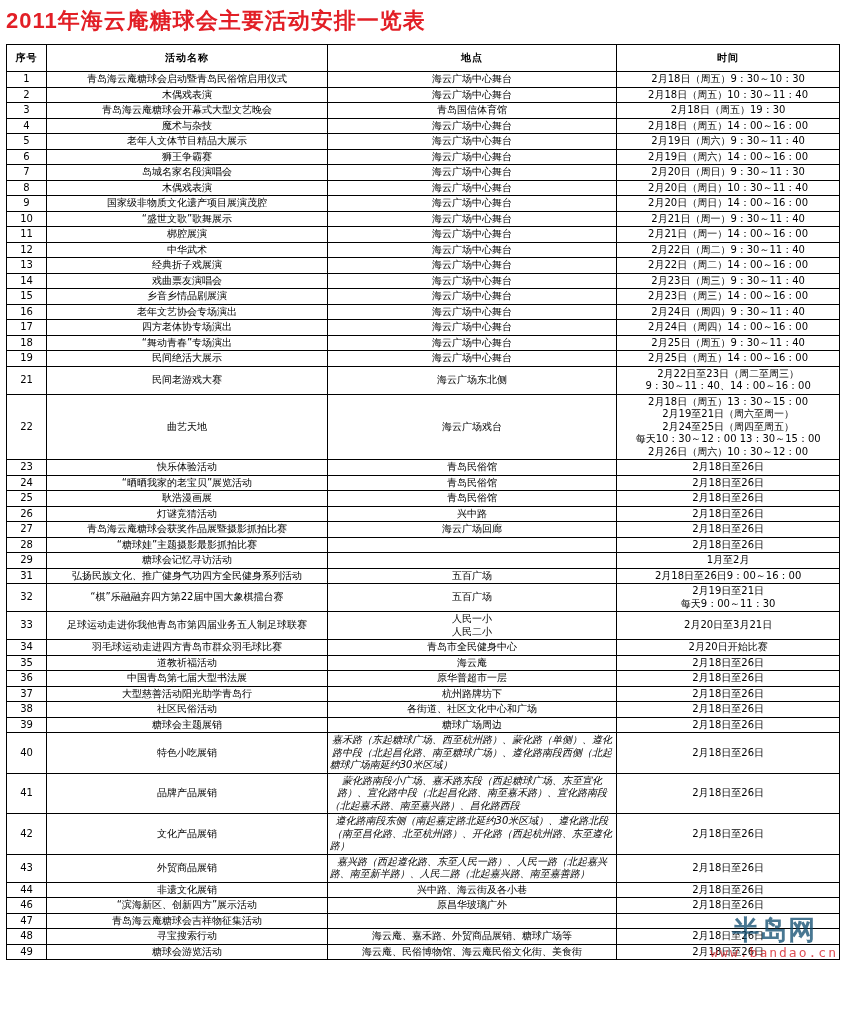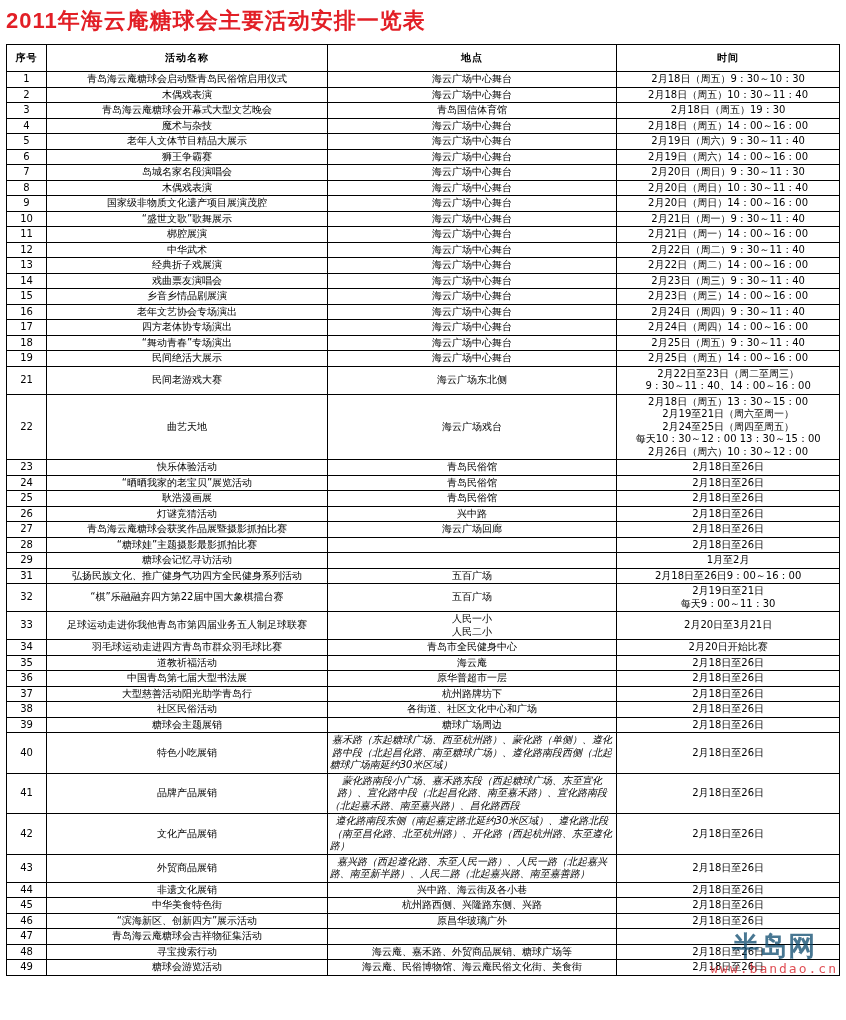--- a/index.html
+++ b/index.html
@@ -363,26 +363,20 @@
           <td class="place cell-multiline place-just">嘉兴路（西起遵化路、东至人民一路）、人民一路（北起嘉兴路、南至新半路）、人民二路（北起嘉兴路、南至嘉善路）</td>
           <td class="time cell-multiline">2月18日至26日</td>
         </tr>
         <tr>
           <td class="idx">44</td>
           <td class="name cell-multiline">非遗文化展销</td>
           <td class="place cell-multiline">兴中路、海云街及各小巷</td>
           <td class="time cell-multiline">2月18日至26日</td>
         </tr>
         <tr>
-          <td class="idx">45</td>
-          <td class="name cell-multiline">中华美食特色街</td>
-          <td class="place cell-multiline">杭州路西侧、兴隆路东侧、兴路</td>
-          <td class="time cell-multiline">2月18日至26日</td>
-        </tr>
-        <tr>
           <td class="idx">46</td>
           <td class="name cell-multiline">“滨海新区、创新四方”展示活动</td>
           <td class="place cell-multiline">原昌华玻璃广外</td>
           <td class="time cell-multiline">2月18日至26日</td>
         </tr>
         <tr>
           <td class="idx">47</td>
           <td class="name cell-multiline">青岛海云庵糖球会吉祥物征集活动</td>
           <td class="place cell-multiline"></td>
           <td class="time cell-multiline"></td>

